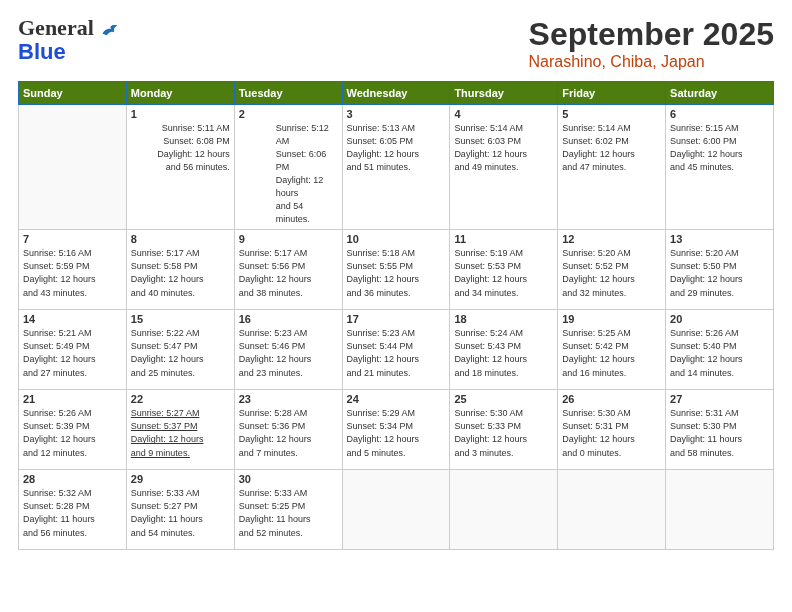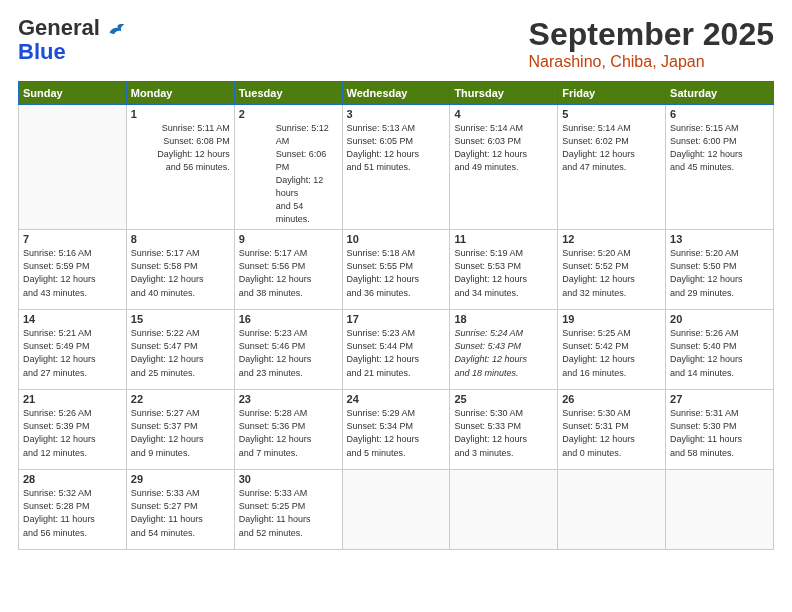--- a/index.html
+++ b/index.html
@@ -90,21 +90,21 @@
       line-height: 1.45;
       color: #333;
     }
   </style>
 </head>
 <body>
 
 <div class="page">
   <div class="header">
     <div class="logo">
-      <div style="display:flex;align-items:flex-start;">
+      <div style="display:flex;align-items:flex-start;font-family:Liberation Serif, serif;">
         <span class="logo-text">
           <span>General</span>
           <svg class="logo-bird" viewBox="0 0 24 18" fill="none" xmlns="http://www.w3.org/2000/svg">
             <path d="M2 14 C4 10, 8 6, 14 8 C10 4, 16 1, 22 3 C18 5, 16 8, 18 12 C14 10, 10 12, 8 16 Z" fill="#1a6fba"></path>
           </svg>
         </span>
       </div>
       <span class="logo-text logo-blue">Blue</span>
     </div>
     <div class="title-block">
@@ -246,21 +246,21 @@
           </td>
           <td>
             <span class="day-num">17</span>
             <div class="day-info" style="white-space: pre-line;">Sunrise: 5:23 AM
 Sunset: 5:44 PM
 Daylight: 12 hours
 and 21 minutes.</div>
           </td>
           <td>
             <span class="day-num">18</span>
-            <div class="day-info" style="white-space: pre-line; font-style: italic;">Sunrise: 5:24 AM
+            <div class="day-info" style="white-space: pre-line;">Sunrise: 5:24 AM
 Sunset: 5:43 PM
 Daylight: 12 hours
 and 18 minutes.</div>
           </td>
           <td>
             <span class="day-num">19</span>
             <div class="day-info" style="white-space: pre-line;">Sunrise: 5:25 AM
 Sunset: 5:42 PM
 Daylight: 12 hours
 and 16 minutes.</div>
@@ -276,21 +276,21 @@
         <tr>
           <td>
             <span class="day-num">21</span>
             <div class="day-info" style="white-space: pre-line;">Sunrise: 5:26 AM
 Sunset: 5:39 PM
 Daylight: 12 hours
 and 12 minutes.</div>
           </td>
           <td>
             <span class="day-num">22</span>
-            <div class="day-info" style="white-space: pre-line;">Sunrise: 5:27 AM
+            <div class="day-info" style="white-space: pre-line; text-decoration: underline;">Sunrise: 5:27 AM
 Sunset: 5:37 PM
 Daylight: 12 hours
 and 9 minutes.</div>
           </td>
           <td>
             <span class="day-num">23</span>
             <div class="day-info" style="white-space: pre-line;">Sunrise: 5:28 AM
 Sunset: 5:36 PM
 Daylight: 12 hours
 and 7 minutes.</div>

